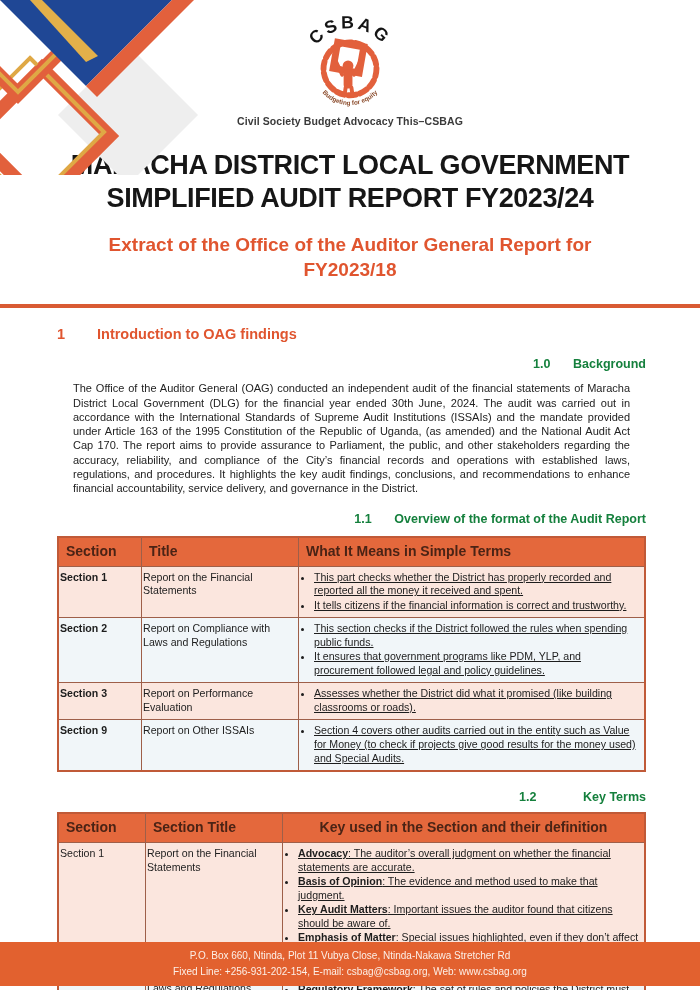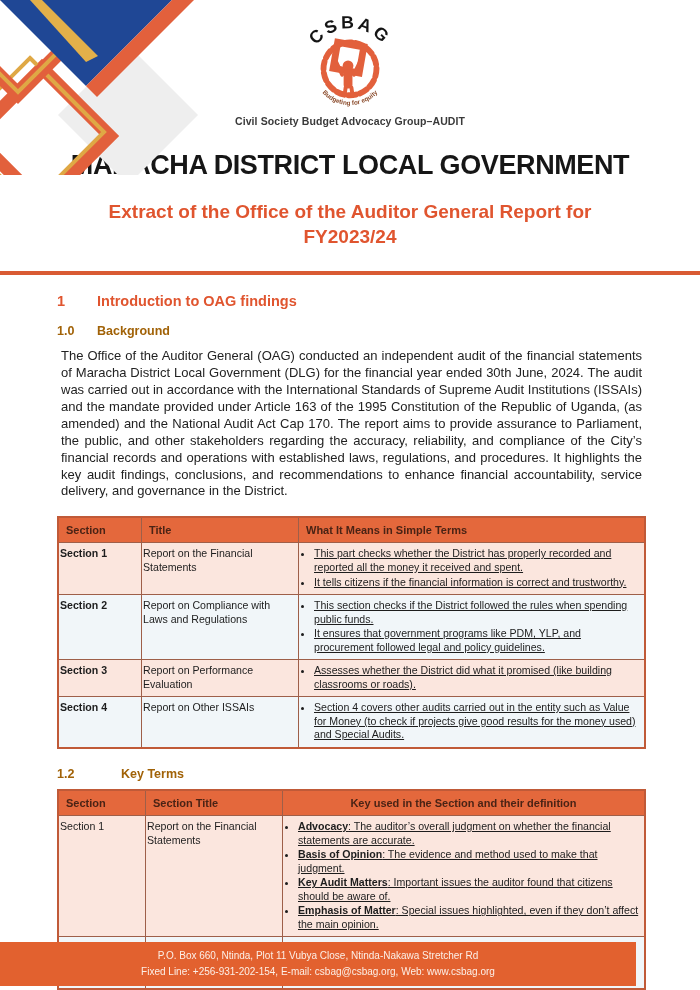--- a/index.html
+++ b/index.html
@@ -13,40 +13,40 @@
   .logo-wrap{padding-top:10px;text-align:center;}
   .logo-caption{margin-top:3px;font-size:10.5px;font-weight:bold;color:#3a3a3a;letter-spacing:0.1px;}
 
   h1{margin:22px auto 0;text-align:center;font-size:27px;line-height:1.22;letter-spacing:-0.4px;font-weight:800;color:#161616;}
   h1 span{display:block;}
   .subtitle{margin:18px auto 0;width:540px;text-align:center;font-size:19px;line-height:1.3;font-weight:bold;color:#E0552F;}
   .rule{margin-top:22px;height:4px;background:#D95B33;width:100%;}
 
   .content{padding:16px 54px 0 57px;}
   .h-orange{display:flex;font-size:14.5px;font-weight:bold;color:#E0552F;margin:2px 0 15px;}
-  .h-black{display:flex;font-size:12.5px;font-weight:bold;color:#a16207;margin:0 0 10px;}
+  .h-black{display:flex;font-size:12.5px;font-weight:bold;color:#15803d;margin:0 0 10px;justify-content:flex-end;}
   .h-black.mt{margin-top:18px;margin-bottom:8px;gap:24px;}
   .num{display:inline-block;width:40px;flex:0 0 40px;}
-  p.body{margin:0 4px 16px;font-size:13px;line-height:1.3;text-align:justify;color:#222;}
+  p.body{margin:0 16px 16px;font-size:11px;line-height:1.3;text-align:justify;color:#222;}
 
   table{width:100%;border-collapse:collapse;border:2px solid #C05A38;table-layout:fixed;}
   th,td{border:1px solid #9E5F49;padding:4px 1px;vertical-align:top;font-size:10.6px;line-height:1.28;}
-  th{background:#E4683C;color:#4A2315;text-align:left;font-weight:bold;font-size:11px;padding:5px 7px;}
+  th{background:#E4683C;color:#4A2315;text-align:left;font-weight:bold;font-size:14px;padding:5px 7px;}
   th.center{text-align:center;}
   tbody tr:nth-child(odd){background:#FBE6DE;}
   tbody tr:nth-child(even){background:#F1F6F9;}
   #table1 .c1{width:68px;}
   #table1 .c2{width:142px;}
   #table2 .c1{width:72px;}
   #table2 .c2{width:122px;}
   td.b{font-weight:bold;}
   td ul{margin:0;padding-left:14px;text-decoration:underline;}
   td li{margin:0 0 1px;}
 
-  footer{position:absolute;left:0;bottom:4px;width:636px;height:44px;background:#E2612F;color:#FCEFE7;text-align:center;font-size:10px;}
+  footer{position:absolute;left:0;bottom:4px;width:700px;height:44px;background:#E2612F;color:#FCEFE7;text-align:center;font-size:10px;}
   footer .fl1{padding-top:8px;}
   footer .fl2{padding-top:5px;}
 </style>
 </head>
 <body>
 
 <div class="page">
 
   <svg class="corner" width="200" height="175" viewBox="0 0 200 175">
     <polygon points="128,45 198,115 128,185 58,115" fill="#EEEEEE"></polygon>
@@ -73,42 +73,47 @@
       <rect x="60" y="77" width="4" height="12" rx="2" fill="#E2603C" transform="rotate(-8 62 83)"></rect>
       <line x1="52" y1="66" x2="44.5" y2="50" stroke="#E2603C" stroke-width="4" stroke-linecap="round"></line>
       <line x1="64" y1="66" x2="71.5" y2="50" stroke="#E2603C" stroke-width="4" stroke-linecap="round"></line>
       <text font-size="18" font-weight="bold" fill="#141414" letter-spacing="3" font-family="Liberation Sans, sans-serif">
         <textPath href="#arcT" startOffset="50%" text-anchor="middle">CSBAG</textPath>
       </text>
       <text font-size="6.5" font-weight="bold" fill="#8A4A2A" font-family="Liberation Sans, sans-serif">
         <textPath href="#arcB" startOffset="50%" text-anchor="middle">Budgeting for equity</textPath>
       </text>
     </svg>
-    <div class="logo-caption">Civil Society Budget Advocacy Group–AUDIT</div>
+    <div class="logo-caption">Civil Society Budget Advocacy This–CSBAG</div>
   </div>
 
   <h1>
     <span>MARACHA DISTRICT LOCAL GOVERNMENT</span>
+    <span>SIMPLIFIED AUDIT REPORT FY2023/24</span>
   </h1>
-  <div class="subtitle">Extract of the Office of the Auditor General Report for FY2023/24</div>
+  <div class="subtitle">Extract of the Office of the Auditor General Report for FY2023/18</div>
   <div class="rule"></div>
 
   <div class="content">
 
     <div class="h-orange">
       <span class="num">1</span>
       <span>Introduction to OAG findings</span>
     </div>
 
     <div class="h-black">
       <span class="num">1.0</span>
       <span>Background</span>
     </div>
     <p class="body">The Office of the Auditor General (OAG) conducted an independent audit of the financial statements of Maracha District Local Government (DLG) for the financial year ended 30th June, 2024. The audit was carried out in accordance with the International Standards of Supreme Audit Institutions (ISSAIs) and the mandate provided under Article 163 of the 1995 Constitution of the Republic of Uganda, (as amended) and the National Audit Act Cap 170. The report aims to provide assurance to Parliament, the public, and other stakeholders regarding the accuracy, reliability, and compliance of the City’s financial records and operations with established laws, regulations, and procedures. It highlights the key audit findings, conclusions, and recommendations to enhance financial accountability, service delivery, and governance in the District.</p>
 
+    <div class="h-black">
+      <span class="num">1.1</span>
+      <span>Overview of the format of the Audit Report</span>
+    </div>
     <table id="table1">
         <thead>
           <tr>
             <th class="c1">Section</th>
             <th class="c2">Title</th>
             <th class="c3">What It Means in Simple Terms</th>
           </tr>
         </thead>
         <tbody>
           <tr>
@@ -134,21 +139,21 @@
           <tr>
             <td class="c1 b">Section 3</td>
             <td class="c2">Report on Performance Evaluation</td>
             <td class="c3">
               <ul>
                 <li>Assesses whether the District did what it promised (like building classrooms or roads).</li>
               </ul>
             </td>
           </tr>
           <tr>
-            <td class="c1 b">Section 4</td>
+            <td class="c1 b">Section 9</td>
             <td class="c2">Report on Other ISSAIs</td>
             <td class="c3">
               <ul>
                 <li>Section 4 covers other audits carried out in the entity such as Value for Money (to check if projects give good results for the money used) and Special Audits.</li>
               </ul>
             </td>
           </tr>
         </tbody>
       </table>
 

